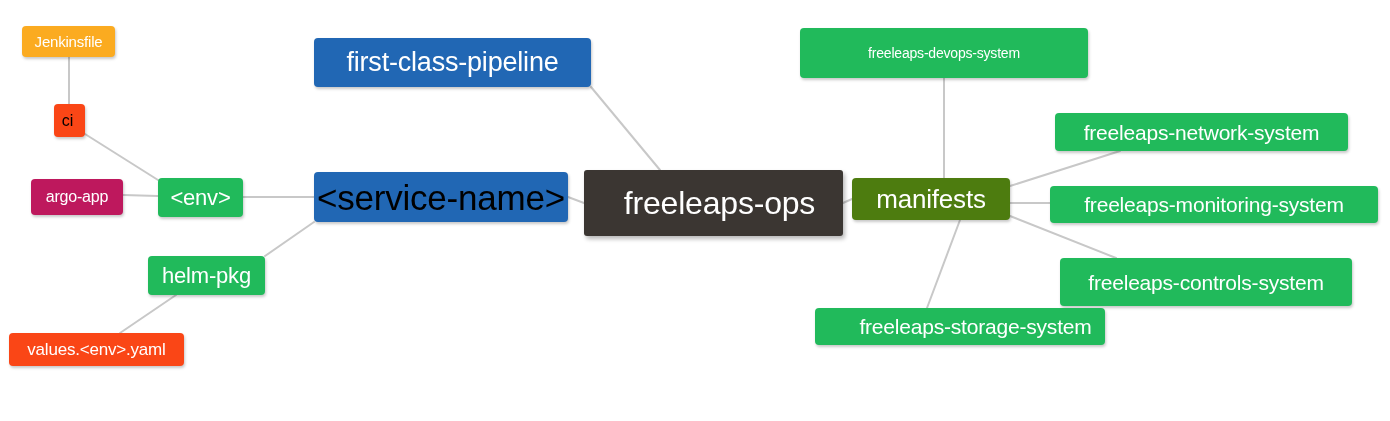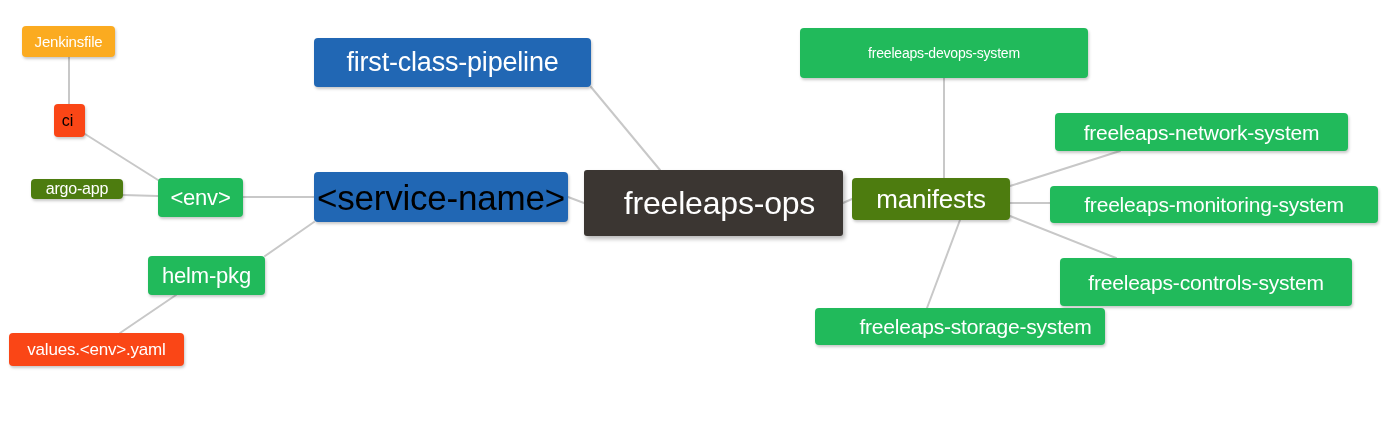--- a/index.html
+++ b/index.html
@@ -95,21 +95,21 @@
       </div>
       <div class="node green" style="left: 148px; top: 256px; width: 117px; height: 39px; font-size: 22px; background: rgb(33, 186, 91); color: rgb(255, 255, 255);">
         <span>helm-pkg</span>
       </div>
       <div class="node tomato" style="left: 54px; top: 104px; width: 31px; height: 33px; font-size: 16px; background: rgb(250, 70, 22); color: #000000; justify-content: flex-end;">
         <span>ci</span>
       </div>
       <div class="node amber" style="left: 22px; top: 26px; width: 93px; height: 31px; font-size: 15px; background: rgb(251, 171, 32); color: rgb(255, 255, 255);">
         <span>Jenkinsfile</span>
       </div>
-      <div class="node tomato" style="left: 31px; top: 179px; width: 92px; height: 20px; font-size: 16px; background: #4d7c0f; color: rgb(255, 255, 255);">
+      <div class="node tomato" style="left: 31px; top: 179px; width: 92px; height: 36px; font-size: 16px; background: #be185d; color: rgb(255, 255, 255);">
         <span>argo-app</span>
       </div>
       <div class="node tomato" style="left: 9px; top: 333px; width: 175px; height: 33px; font-size: 17px; background: rgb(250, 70, 22); color: rgb(255, 255, 255);">
         <span>values.&lt;env&gt;.yaml</span>
       </div>
       <div class="node green" style="left: 800px; top: 28px; width: 288px; height: 50px; font-size: 14px; background: rgb(33, 186, 91); color: rgb(255, 255, 255);">
         <span>freeleaps-devops-system</span>
       </div>
       <div class="node green" style="left: 1055px; top: 113px; width: 293px; height: 38px; font-size: 21px; background: rgb(33, 186, 91); color: rgb(255, 255, 255);">
         <span>freeleaps-network-system</span>

